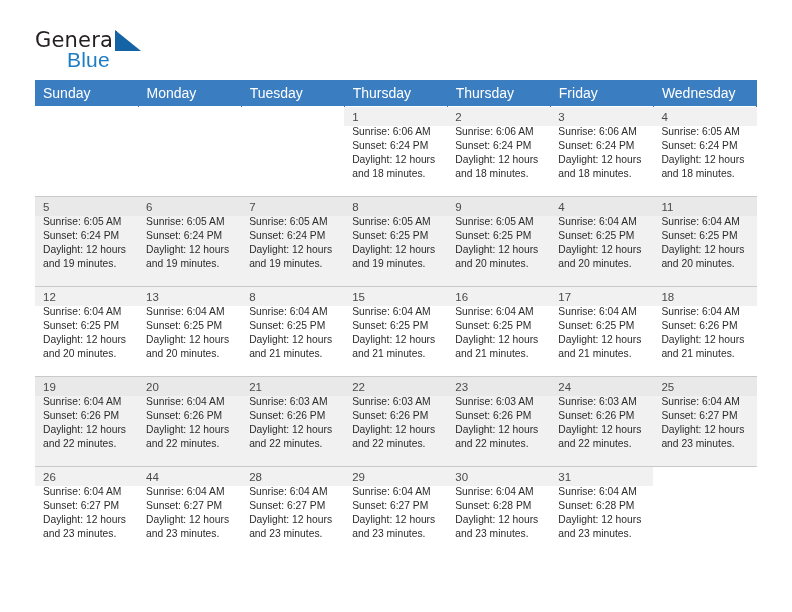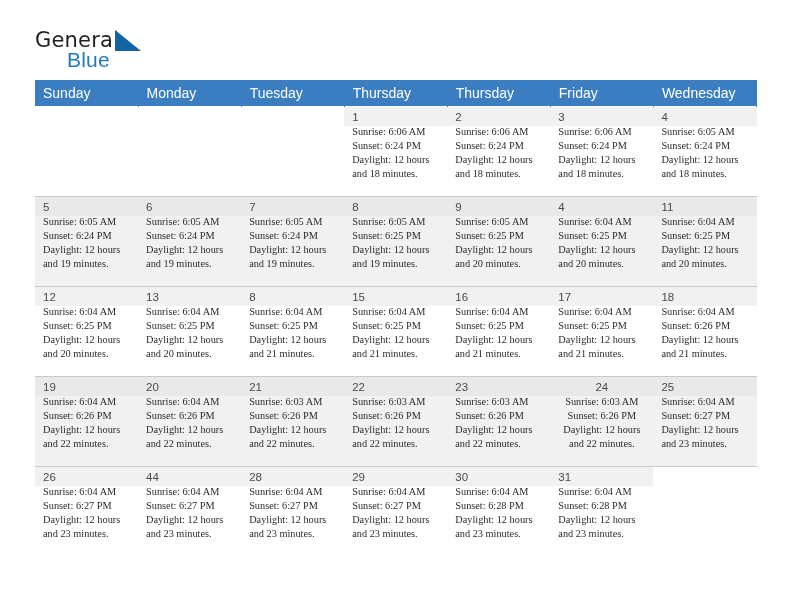--- a/index.html
+++ b/index.html
@@ -139,21 +139,21 @@
     position: absolute;
     left: 0; right: 0; top: 0;
     height: 19px;
     background: #f1f1f1;
   }
   tr.shade td.filled .daynum-band { background: #e9e9e9; }
   .daynum-text {
     position: relative;
     z-index: 2;
   }
-  .cellbody { position: relative; z-index: 2; font-family: Liberation Serif, serif; }
+  .cellbody { position: relative; z-index: 2; }
 </style>
 </head>
 <body>
 
 <div class="page">
 
   <div class="header">
 
     <div class="brand">
       <span class="brand-general">General</span>
@@ -464,21 +464,21 @@
               <div class="daynum-band"></div>
               <div class="daynum daynum-text">23</div>
               <div class="info cellbody">
                 <div>Sunrise: 6:03 AM</div>
                 <div>Sunset: 6:26 PM</div>
                 <div>Daylight: 12 hours</div>
                 <div>and 22 minutes.</div>
               </div>
             </div>
           </td>
-          <td class="filled" style="border-top: 1px solid rgb(201, 201, 201); text-align: center;">
+          <td class="filled" style="border-top: 1px solid rgb(201, 201, 201);">
             <div class="cell">
               <div class="daynum-band"></div>
               <div class="daynum daynum-text">24</div>
               <div class="info cellbody">
                 <div>Sunrise: 6:03 AM</div>
                 <div>Sunset: 6:26 PM</div>
                 <div>Daylight: 12 hours</div>
                 <div>and 22 minutes.</div>
               </div>
             </div>

